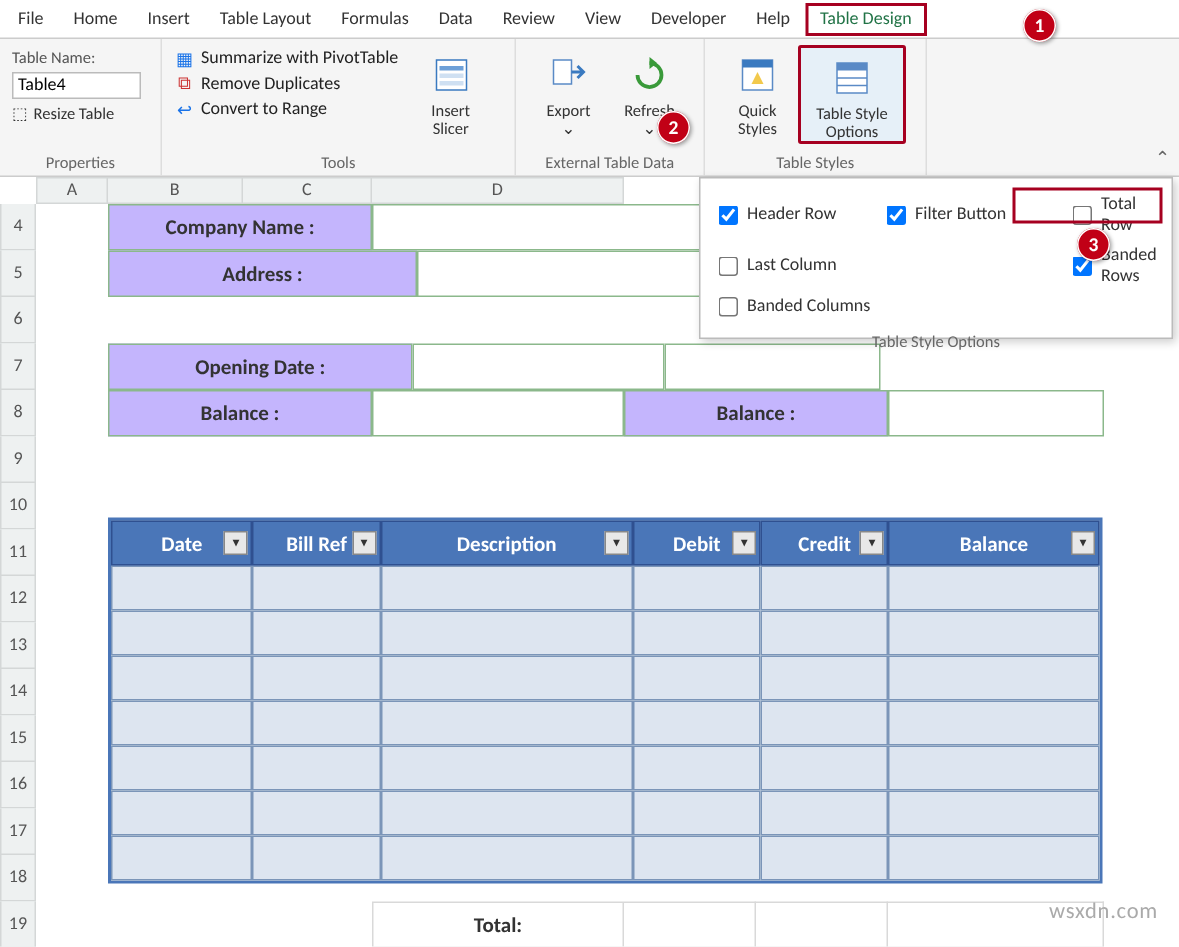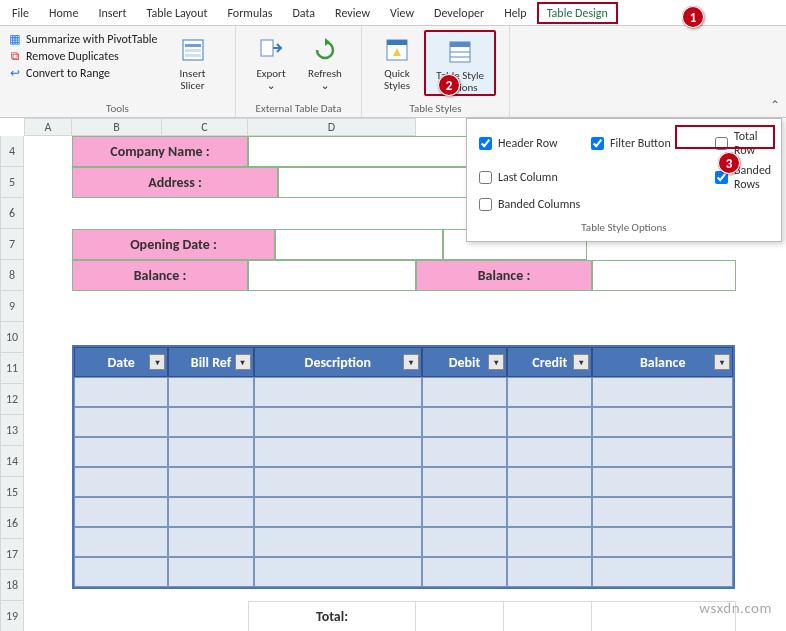--- a/index.html
+++ b/index.html
@@ -25,39 +25,39 @@
 .big-btn { display: flex; flex-direction: column; align-items: center; justify-content: flex-start; gap: 4px; width: 54px; padding-top: 6px; font-size: 11px; text-align: center; cursor: pointer; }
 .big-btn .bigico { width: 28px; height: 28px; display: flex; align-items: center; justify-content: center; }
 .big-btn .cap { line-height: 12px; }
 .big-row { display: flex; }
 
 .tso-btn { background: #e6f0f8; border: 1px solid #9db8d0; border-radius: 2px; }
 .tso-btn.ring { border: 2px solid #a60020; }
 
 .badge { position: absolute; width: 22px; height: 22px; border-radius: 50%; background: #c10016; color: #fff; font-weight: bold; display: flex; align-items: center; justify-content: center; font-size: 13px; box-shadow: 0 0 0 1px #fff inset, 1px 1px 3px rgba(0,0,0,.4); pointer-events: none; z-index: 5; }
 
-.dropdown-panel { position: absolute; top: 118px; left: 466px; width: 316px; height: 124px; background: #fff; border: 1px solid #bbb; box-shadow: 2px 2px 6px rgba(0,0,0,.2); z-index: 3; }
+.dropdown-panel { position: absolute; top: 118px; left: 466px; width: 316px; height: 108px; background: #fff; border: 1px solid #bbb; box-shadow: 2px 2px 6px rgba(0,0,0,.2); z-index: 3; }
 .dd-grid { display: grid; grid-template-columns: 108px 120px auto; gap: 6px 4px; padding: 10px 10px 4px 12px; font-size: 12px; }
 .dd-grid label { display: flex; align-items: center; gap: 6px; }
 .dd-grid input[type=checkbox] { width: 13px; height: 13px; }
 .dd-label { text-align: center; font-size: 11px; color: #666; padding-top: 6px; }
 .filter-ring { position: absolute; top: 6px; right: 6px; width: 100px; height: 24px; border: 2px solid #a60020; pointer-events: none; }
 
 .sheet { position: relative; margin-top: 0; }
 .colheads { display: flex; margin-left: 24px; }
 .colheads .ch { background: #eef1f1; border: 1px solid #d4d7d7; border-left: none; text-align: center; font-size: 12px; color: #555; height: 18px; line-height: 16px; }
 .colheads .ch:first-child { border-left: 1px solid #d4d7d7; }
 
 .rows { position: relative; }
 .rowline { display: flex; height: 31px; }
 .rowhead { width: 24px; min-width: 24px; background: #eef1f1; border: 1px solid #d4d7d7; border-top: none; text-align: center; font-size: 12px; color: #555; display: flex; align-items: center; justify-content: center; }
 
 
 .gcell { border: 1px solid #8bb88b; background: #fff; display: flex; align-items: center; justify-content: center; font-weight: bold; height: 100%; font-size: 14px; }
-.gcell.hdr { background: #f9a8d4; }
+.gcell.hdr { background: #c4b5fd; }
 
 
 .datatable { position: absolute; top: 227px; left: 72px; width: 663px; border: 2px solid #4a76b8; }
 .dtrow { display: flex; height: 30px; }
 .dtcell { border: 1px solid #7b95b8; background: #dde5f0; flex: 1; }
 .dthead { background: #4a76b8; color: #fff; font-weight: bold; display: flex; align-items: center; justify-content: center; position: relative; font-size: 14px; border: 1px solid #2f5090; }
 .filter-btn { position: absolute; right: 2px; top: 50%; transform: translateY(-50%); width: 16px; height: 16px; background: #e8e8e8; border: 1px solid #888; display: flex; align-items: center; justify-content: center; font-size: 8px; color: #333; }
 
 .watermark { position: absolute; bottom: 14px; right: 14px; color: #aaa; font-size: 15px; letter-spacing: .5px; }
 
@@ -76,20 +76,31 @@
   <div class="tab">Review</div>
   <div class="tab">View</div>
   <div class="tab">Developer</div>
   <div class="tab">Help</div>
   <div class="tab highlighted">Table Design</div>
 </div>
 <div class="badge" style="top:6px; left:682px;">1</div>
 
 <div class="ribbon">
 
+  <div class="group" style="width:108px;">
+    <div class="props-col">
+      <span class="lbl">Table Name:</span>
+      <input type="text" value="Table4" style="">
+      <div class="resize">
+        <span class="ico">⬚</span>
+        <span>Resize Table</span>
+      </div>
+    </div>
+    <div class="group-label">Properties</div>
+  </div>
 
   <div class="group" style="width:236px;">
     <div style="display:flex; gap:8px;">
       <div class="tools-col">
         <div class="row">
             <span class="ico">▦</span>
             <span>Summarize with PivotTable</span>
           </div>
         <div class="row">
             <span class="ico" style="color:#c33;">⧉</span>

